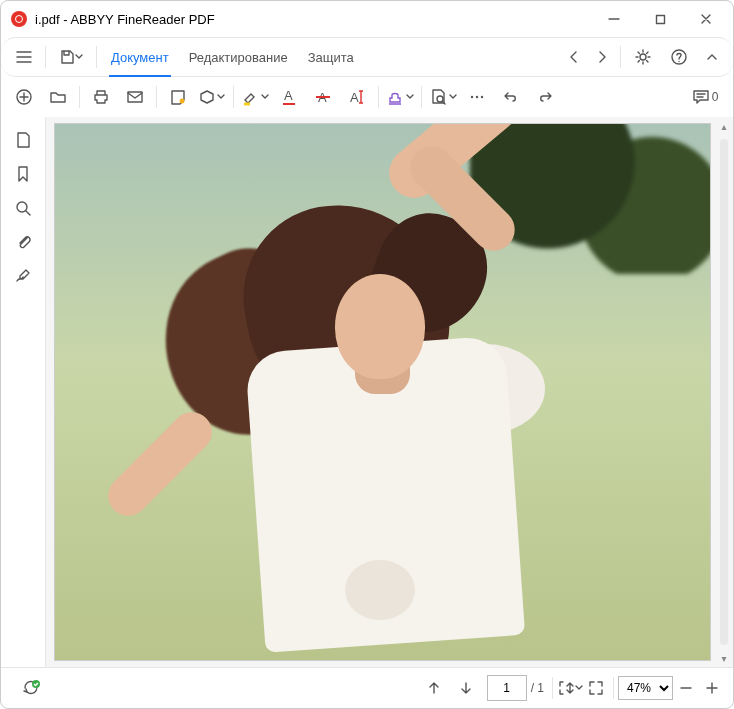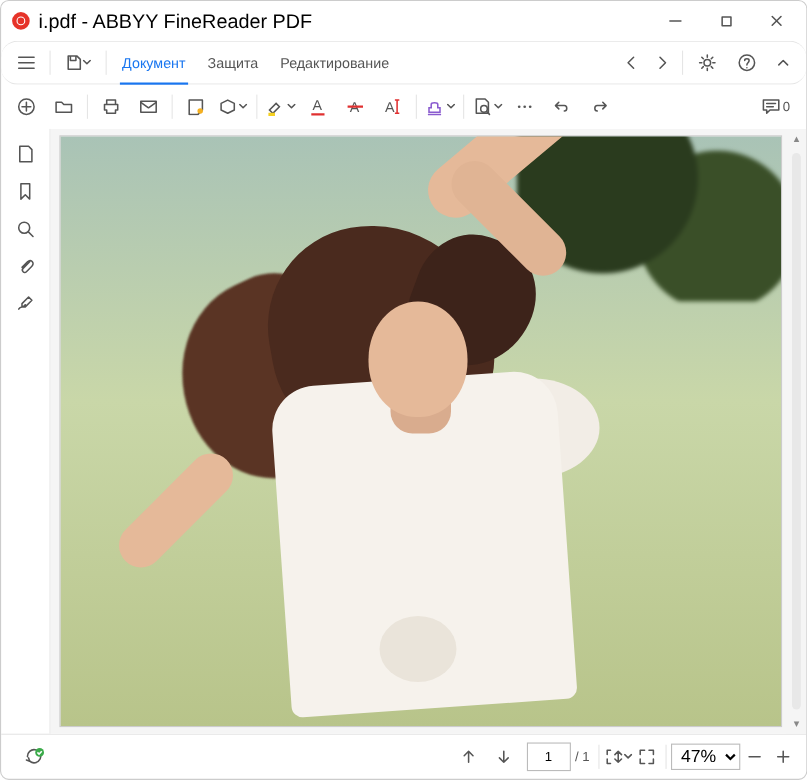--- a/index.html
+++ b/index.html
@@ -1,20 +1,20 @@
 <!DOCTYPE html>
 <html><head>
 <meta charset="utf-8">
 <style>
   html,body{margin:0;padding:0;font-family:"Segoe UI",Arial,sans-serif;font-size:13px;color:#333;background:#fff;}
   .window{width:734px;height:709px;border:1px solid #ccc;border-radius:8px;display:flex;flex-direction:column;box-sizing:border-box;overflow:hidden;}
   .titlebar{display:flex;align-items:center;height:36px;padding:0 4px 0 10px;}
   .logo{width:16px;height:16px;border-radius:50%;background:#e63329;display:flex;align-items:center;justify-content:center;margin-right:8px;}
   .logo::after{content:"";width:8px;height:8px;border:1.6px solid #fff;border-radius:50%;box-sizing:border-box;}
-  .title{flex:1;font-size:18px;color:#000;}
+  .title{flex:1;font-size:13px;color:#000;}
   .winbtns{display:flex;height:100%;}
   .winbtn{width:46px;display:flex;align-items:center;justify-content:center;color:#222;}
   .menubar{display:flex;align-items:center;height:38px;border-top:1px solid #e5e5e5;border-bottom:1px solid #e5e5e5;padding:0 6px;border-radius:15px;}
   .mbtn{padding:0 10px;height:100%;display:flex;align-items:center;color:#555;position:relative;}
   .mbtn.icon{padding:0 9px;}
   .mbtn.active{color:#1976f0;}
   .mbtn.active::after{content:"";position:absolute;bottom:-1px;left:8px;right:8px;height:2px;background:#1976f0;}
   .vsep{width:1px;height:22px;background:#e5e5e5;margin:0 4px;}
   .spacer{flex:1;}
   .toolbar{display:flex;align-items:center;height:40px;padding:0 6px;}
@@ -42,21 +42,21 @@
   .sleeve{position:absolute;top:220px;left:370px;width:120px;height:90px;background:#f2ede6;border-radius:50%;}
   .knot{position:absolute;bottom:40px;left:290px;width:70px;height:60px;background:#eae4da;border-radius:50%;}
   .vscroll{width:18px;background:#f5f5f5;display:flex;flex-direction:column;align-items:center;}
   .vscroll .track{flex:1;width:8px;background:#e8e8e8;border-radius:4px;margin:4px 0;position:relative;}
   .vscroll .scarrow{height:18px;width:100%;display:flex;align-items:center;justify-content:center;color:#888;font-size:10px;}
   .statusbar{height:40px;border-top:1px solid #e5e5e5;display:flex;align-items:center;padding:0 8px;}
   .arrowbox{display:flex;gap:6px;margin:0 8px;}
   .stbtn{width:26px;height:26px;display:flex;align-items:center;justify-content:center;color:#555;}
   .pagefield{width:34px;height:22px;border:1px solid #bbb;text-align:center;font-size:12px;}
   .pagetotal{font-size:12px;color:#555;margin:0 4px;}
-  .zoomsel{height:24px;border:1px solid #bbb;font-size:16px;padding:0 4px;background:#fff;}
+  .zoomsel{height:24px;border:1px solid #bbb;font-size:12px;padding:0 4px;background:#fff;}
   .left-status{width:44px;display:flex;justify-content:center;border-right:1px solid transparent;}
   svg{display:block;}
   .icon-stroke{stroke:#555;stroke-width:1.4;fill:none;stroke-linecap:round;stroke-linejoin:round;}
 </style>
 </head>
 <body>
 
 <div class="window">
 
   <div class="titlebar">
@@ -91,22 +91,22 @@
     <div class="mbtn icon">
       <svg width="16" height="16">
           <path class="icon-stroke" d="M3 2 H11 L14 5 V14 H3 Z M5 2 V6 H10 V2"></path>
         </svg>
       <svg class="drop" width="8" height="6">
           <path class="icon-stroke" d="M1 1 L4 4 L7 1"></path>
         </svg>
     </div>
     <div class="vsep"></div>
     <div class="mbtn active">Документ</div>
+    <div class="mbtn">Редактирование</div>
     <div class="mbtn">Защита</div>
-    <div class="mbtn">Редактирование</div>
     <div class="spacer"></div>
     <div class="mbtn icon">
       <svg width="10" height="12">
           <path class="icon-stroke" d="M7 1 L2 6 L7 11"></path>
         </svg>
     </div>
     <div class="mbtn icon">
       <svg width="10" height="12">
           <path class="icon-stroke" d="M3 1 L8 6 L3 11"></path>
         </svg>

